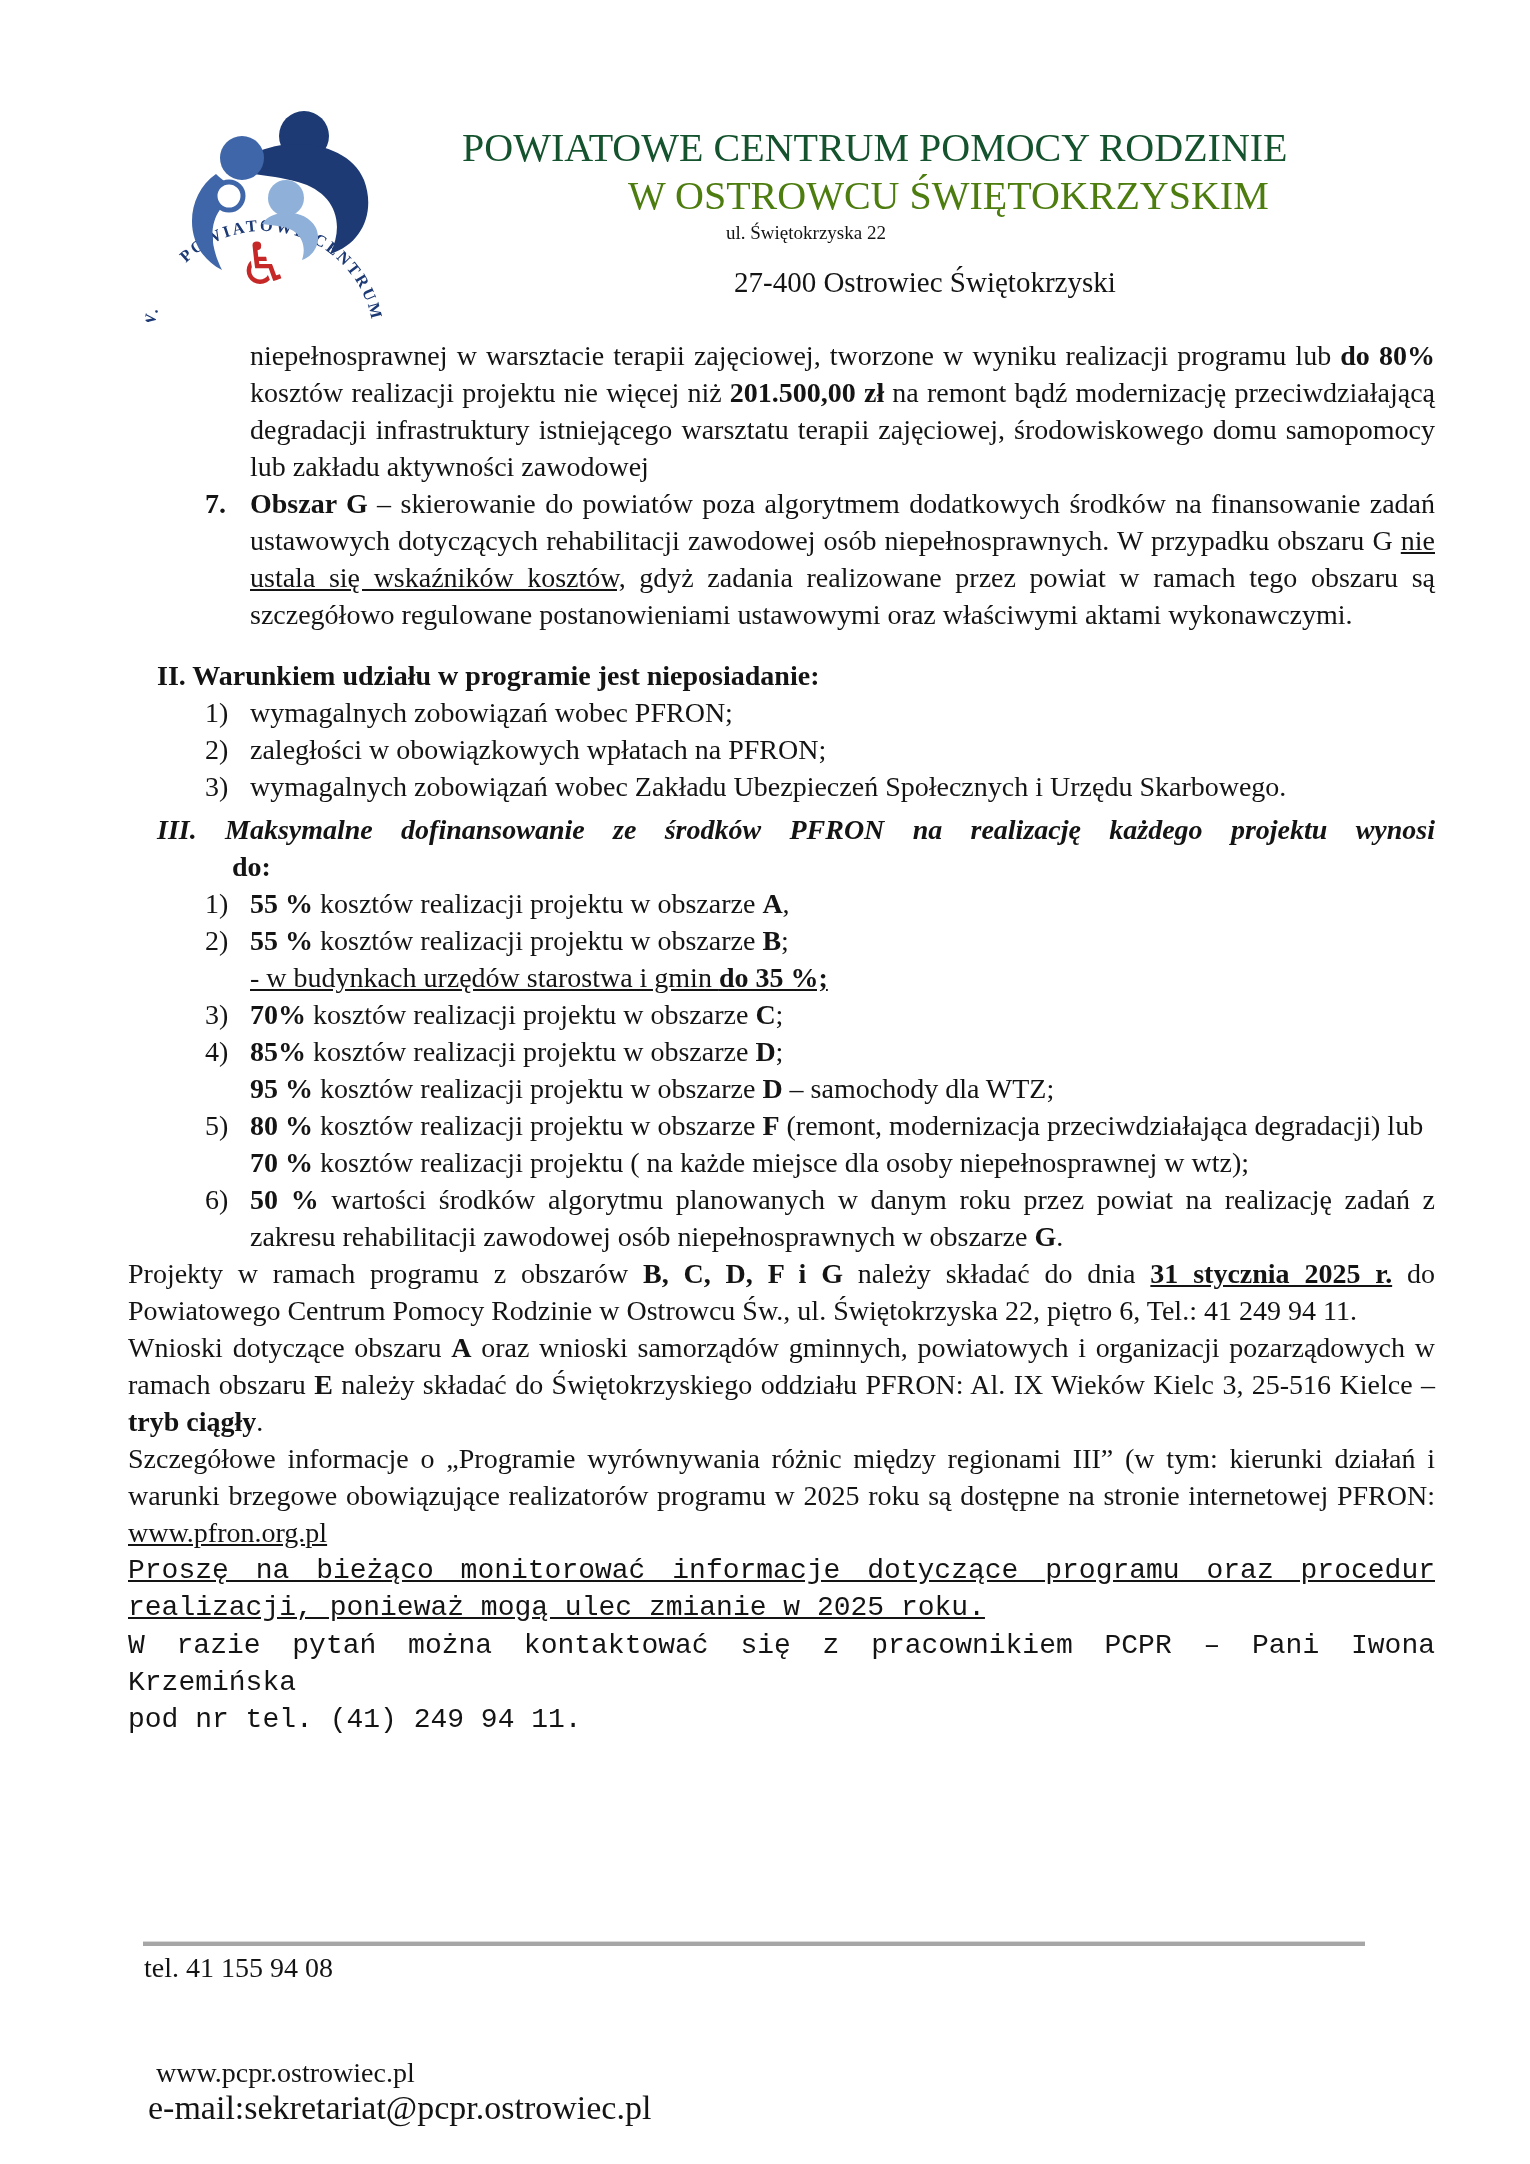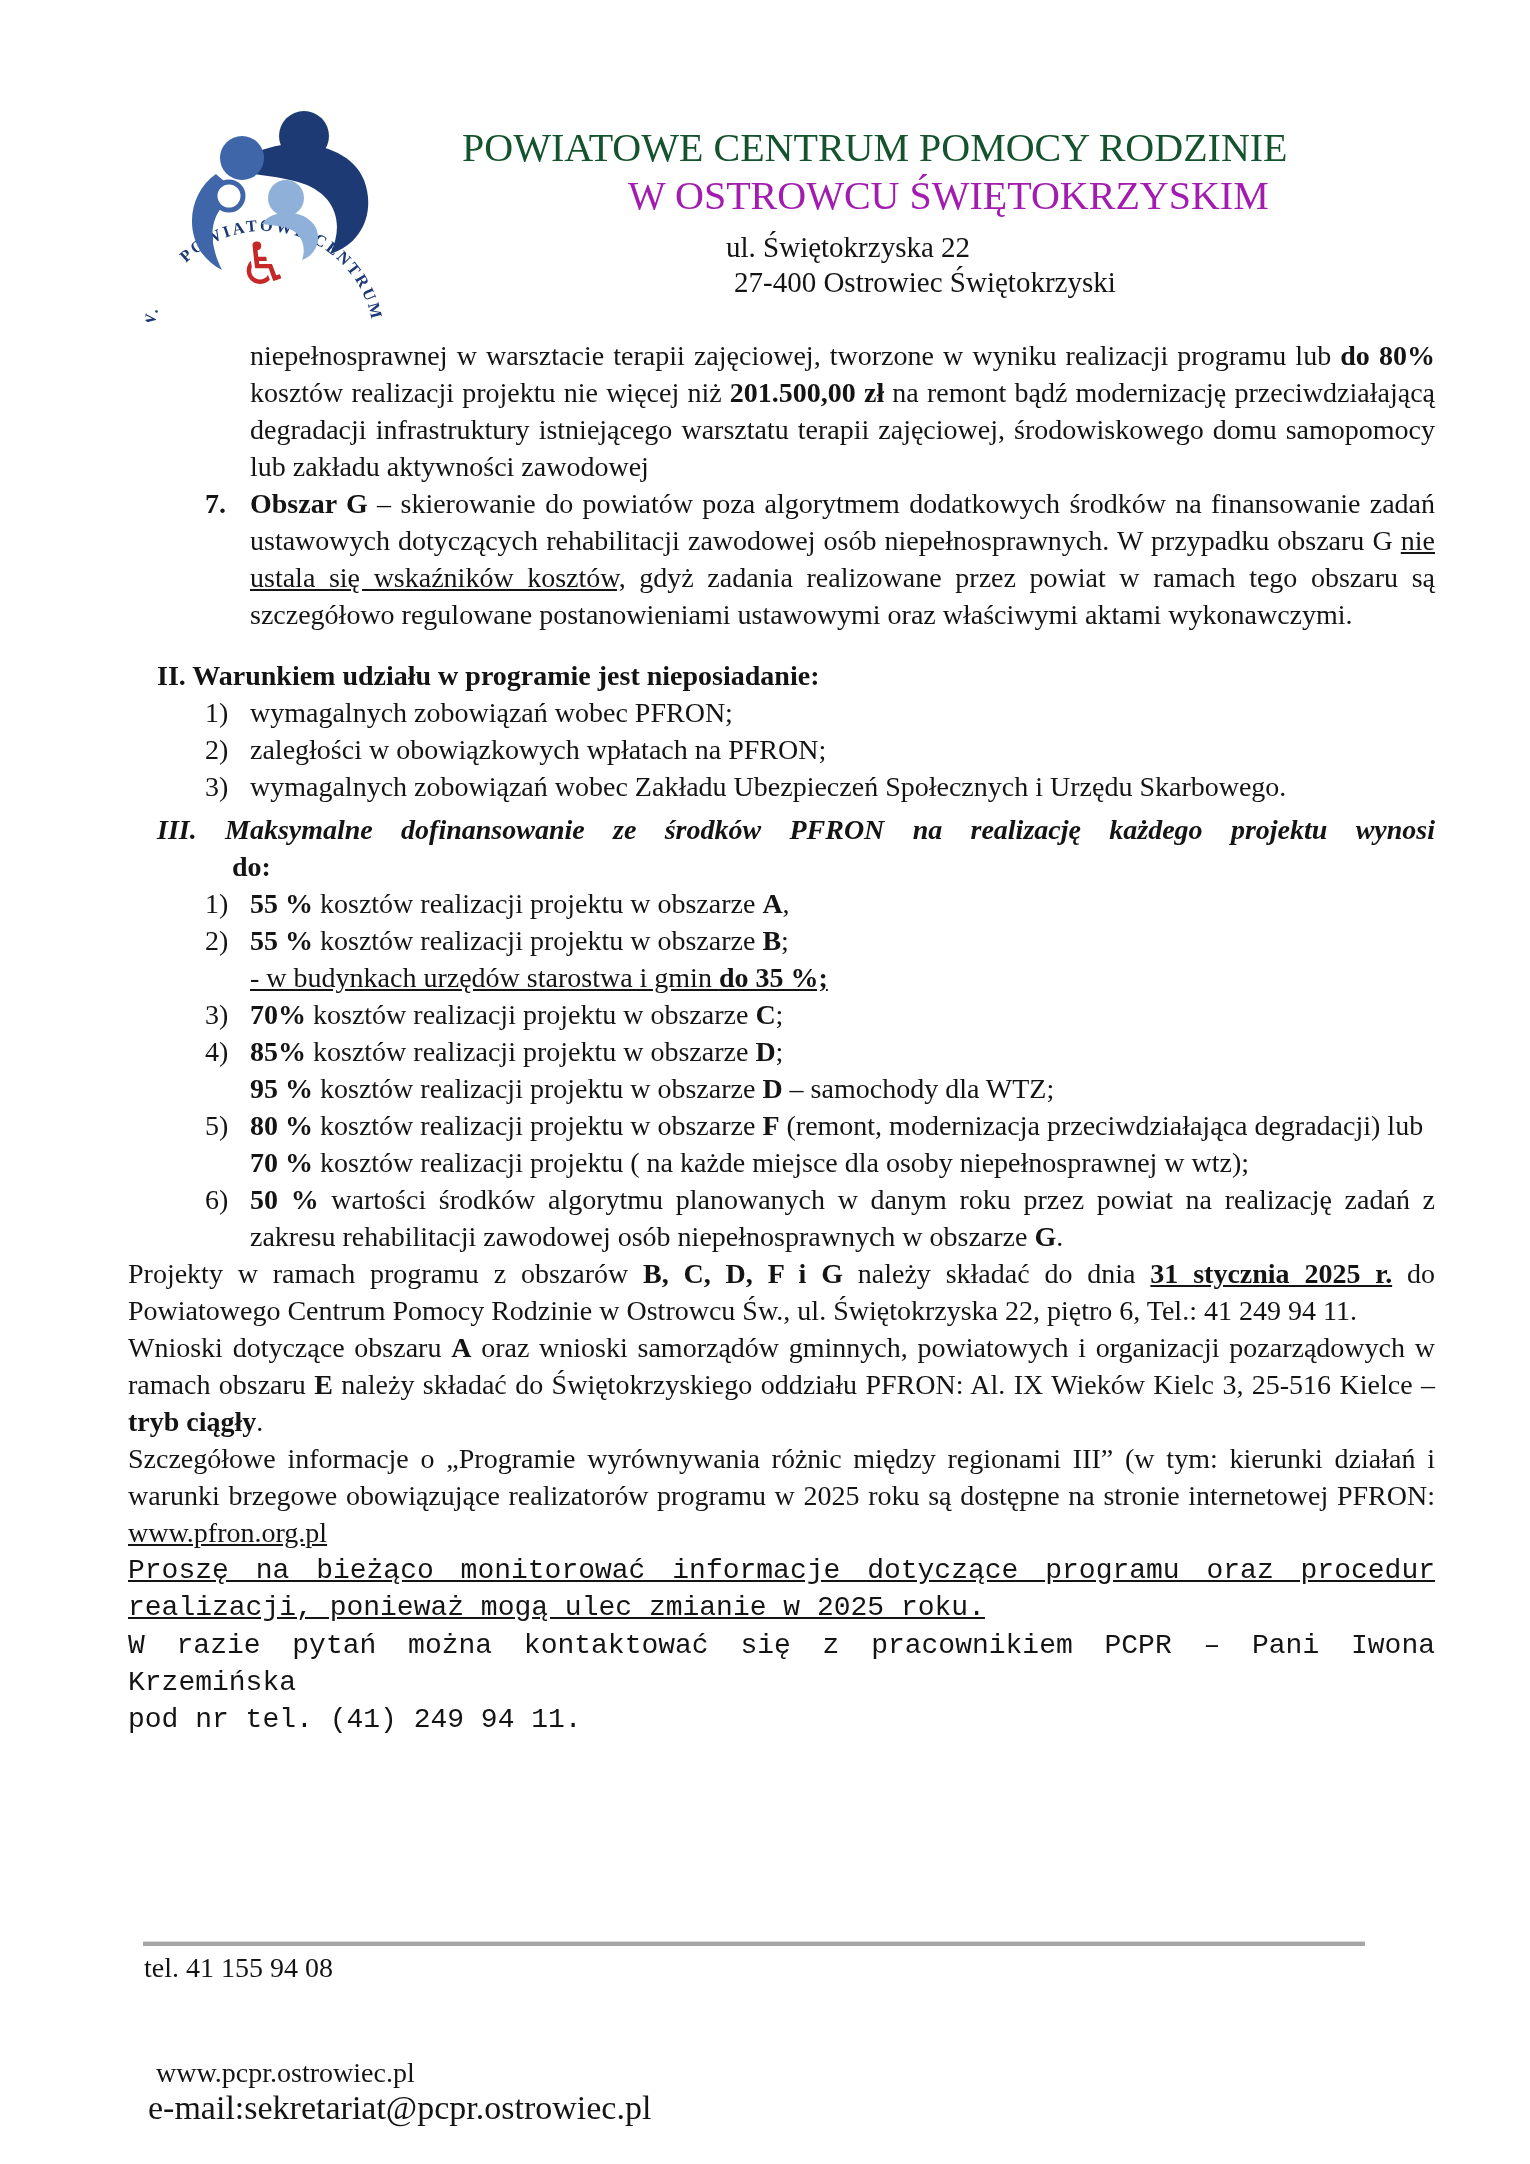--- a/index.html
+++ b/index.html
@@ -5,22 +5,22 @@
   html,body{margin:0;padding:0;background:#ffffff;}
   .page{
     position:relative;width:1530px;height:2164px;background:#ffffff;
     font-family:"Liberation Serif","DejaVu Serif",serif;color:#141414;overflow:hidden;
   }
   
   .logo{position:absolute;left:126px;top:72px;width:300px;height:250px;}
   .t1{position:absolute;left:462px;top:126px;font-size:40px;line-height:44px;
       color:#14532d;white-space:nowrap;}
   .t2{position:absolute;left:628px;top:174px;font-size:40px;line-height:44px;
-      color:#a21caf;white-space:nowrap;}
-  .a1{position:absolute;left:726px;top:231px;font-size:29px;line-height:33px;white-space:nowrap;}
+      color:#4d7c0f;white-space:nowrap;}
+  .a1{position:absolute;left:726px;top:216px;font-size:19px;line-height:33px;white-space:nowrap;}
   .a2{position:absolute;left:734px;top:266px;font-size:29px;line-height:33px;white-space:nowrap;}
   
   .content{position:absolute;left:128px;top:337px;width:1307px;
            font-size:28px;line-height:37px;}
   .par{text-align:justify;}
   .indent{margin-left:122px;}
   .li{padding-left:122px;text-indent:-45px;text-align:justify;}
   .num{display:inline-block;width:45px;text-indent:0;}
   .b{font-weight:bold;}
   .u{text-decoration:underline;}

